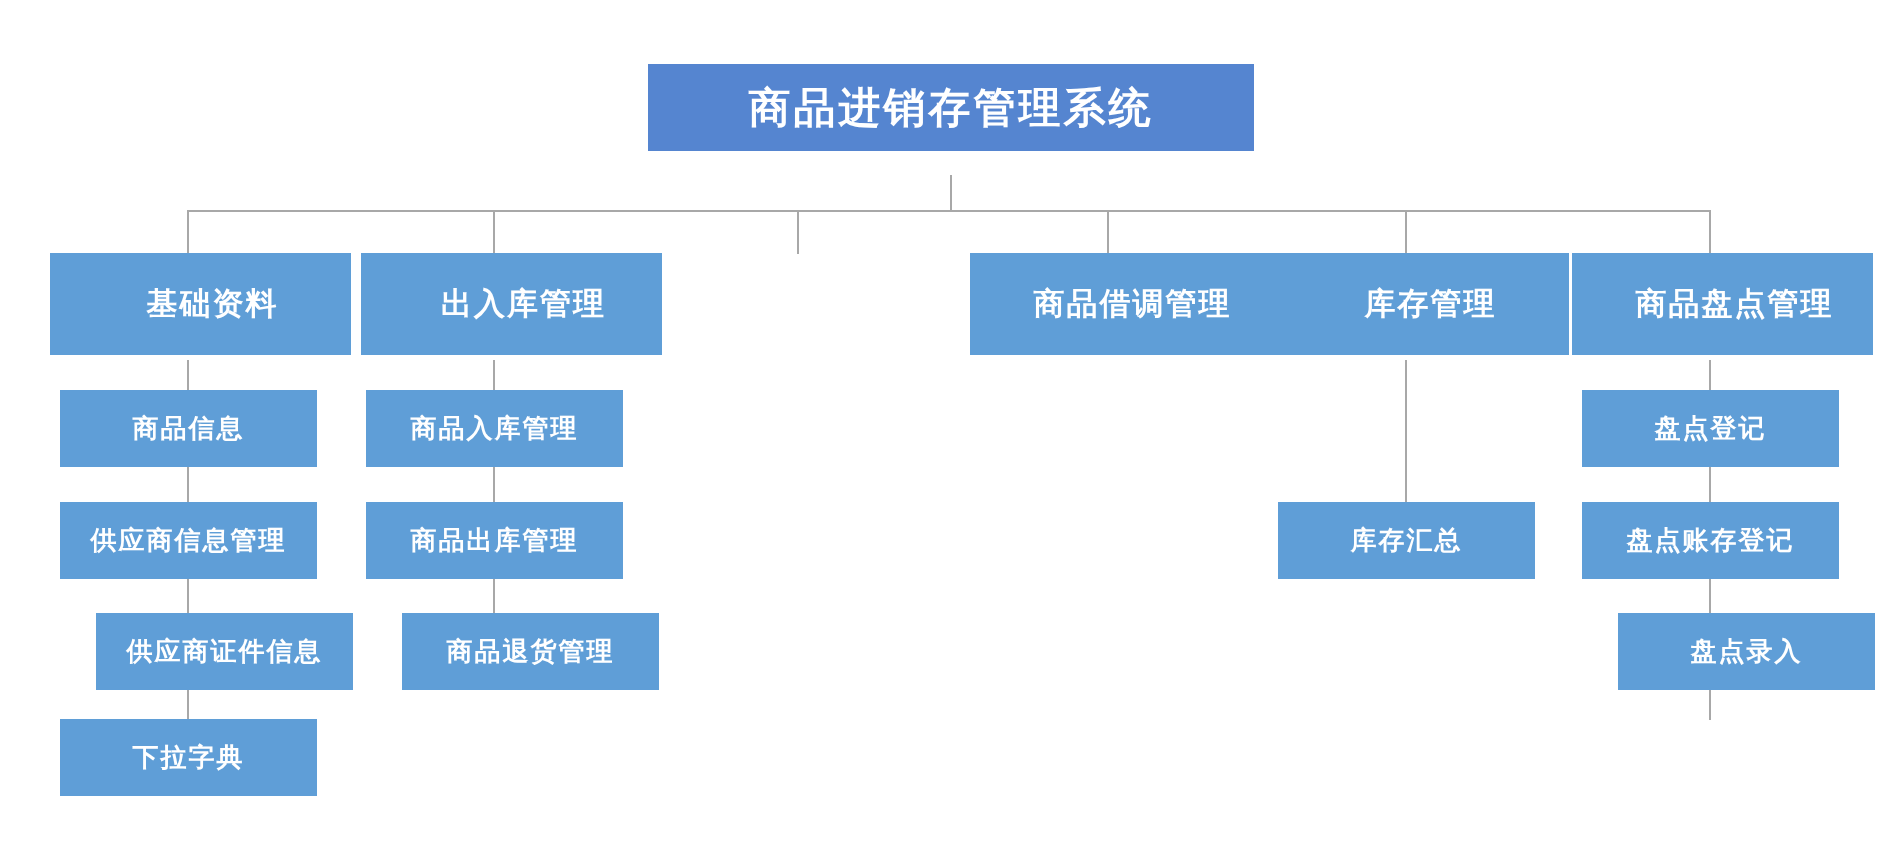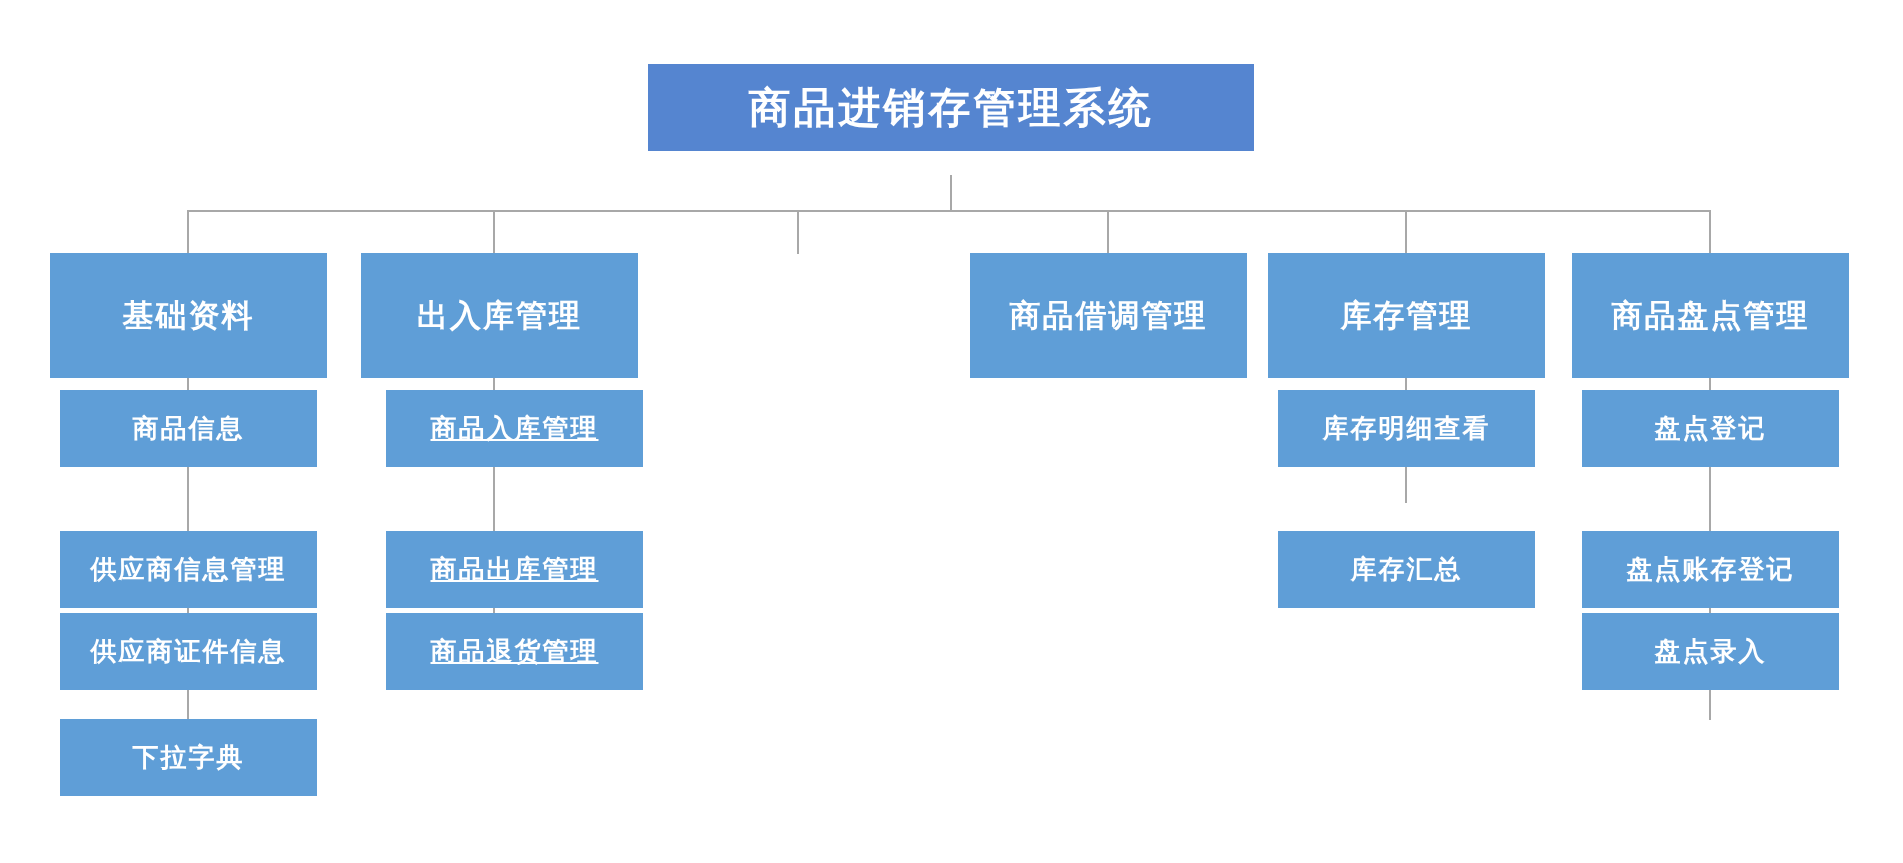--- a/index.html
+++ b/index.html
@@ -36,43 +36,44 @@
   }
   .root {
     left: 648px; top: 64px;
     width: 606px; height: 87px;
     font-size: 42px;
     background: #5585d0;
     letter-spacing: 3px;
   }
   .l2 {
     top: 253px;
-    width: 277px; height: 125px;
+    width: 277px; height: 102px;
     font-size: 31px;
+    padding-left: 24px;
   }
   .l3 {
     width: 257px; height: 77px;
     font-size: 26px;
   }
   
   .l2.c1 { left: 50px; }
   .l2.c2 { left: 361px; }
   .l2.c3 { left: 660px; }
   .l2.c4 { left: 970px; }
   .l2.c5 { left: 1268px; }
   .l2.c6 { left: 1572px; text-align: right; }
   
   .l3.c1 { left: 60px; }
-  .l3.c2 { left: 386px; text-decoration: underline; }
+  .l3.c2 { left: 366px; }
   .l3.c5 { left: 1278px; }
   .l3.c6 { left: 1582px; }
   
   .r1 { top: 390px; }
-  .r2 { top: 502px; margin-top: 29px; }
-  .r3 { top: 613px; }
+  .r2 { top: 502px; }
+  .r3 { top: 613px; margin-left: 36px; }
   .r4 { top: 719px; }
 </style>
 </head>
 <body>
 
 <div class="canvas">
 
   <div class="line" style="left:950px; top:175px; width:2px; height:37px;"></div>
   <div class="line" style="left:187px; top:210px; width:1524px; height:2px;"></div>
   <div class="line" style="left:187px; top:210px; width:2px; height:44px;"></div>
@@ -96,20 +97,19 @@
 
   <div class="node l3 c1 r1">商品信息</div>
   <div class="node l3 c1 r2">供应商信息管理</div>
   <div class="node l3 c1 r3">供应商证件信息</div>
   <div class="node l3 c1 r4">下拉字典</div>
 
   <div class="node l3 c2 r1">商品入库管理</div>
   <div class="node l3 c2 r2">商品出库管理</div>
   <div class="node l3 c2 r3">商品退货管理</div>
 
-  <div class="node l3 c5 r1">库存明细查看</div>
   <div class="node l3 c5 r2">库存汇总</div>
 
   <div class="node l3 c6 r1">盘点登记</div>
   <div class="node l3 c6 r2">盘点账存登记</div>
   <div class="node l3 c6 r3">盘点录入</div>
 
 </div>
 
 </body></html>

